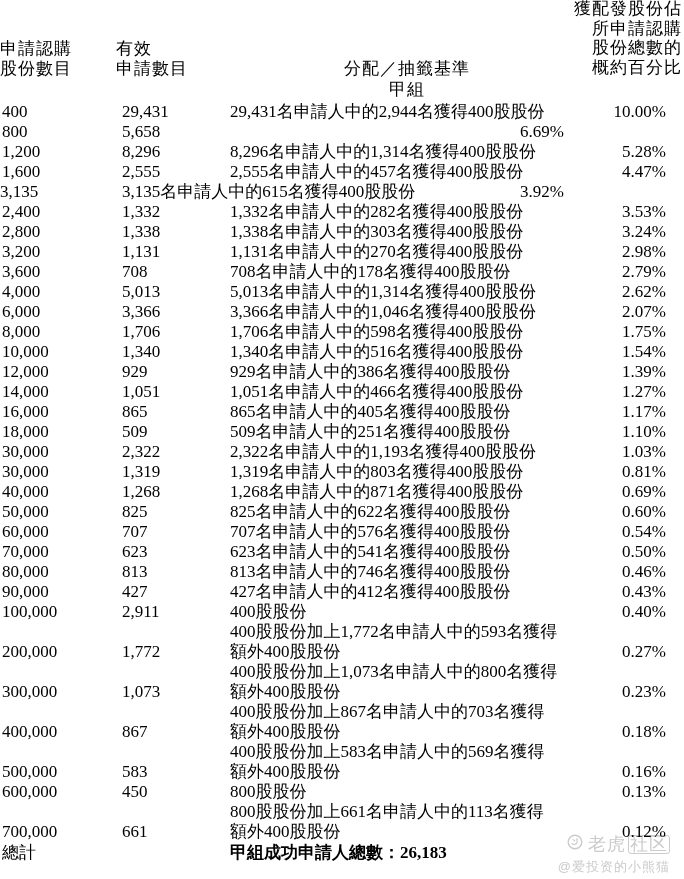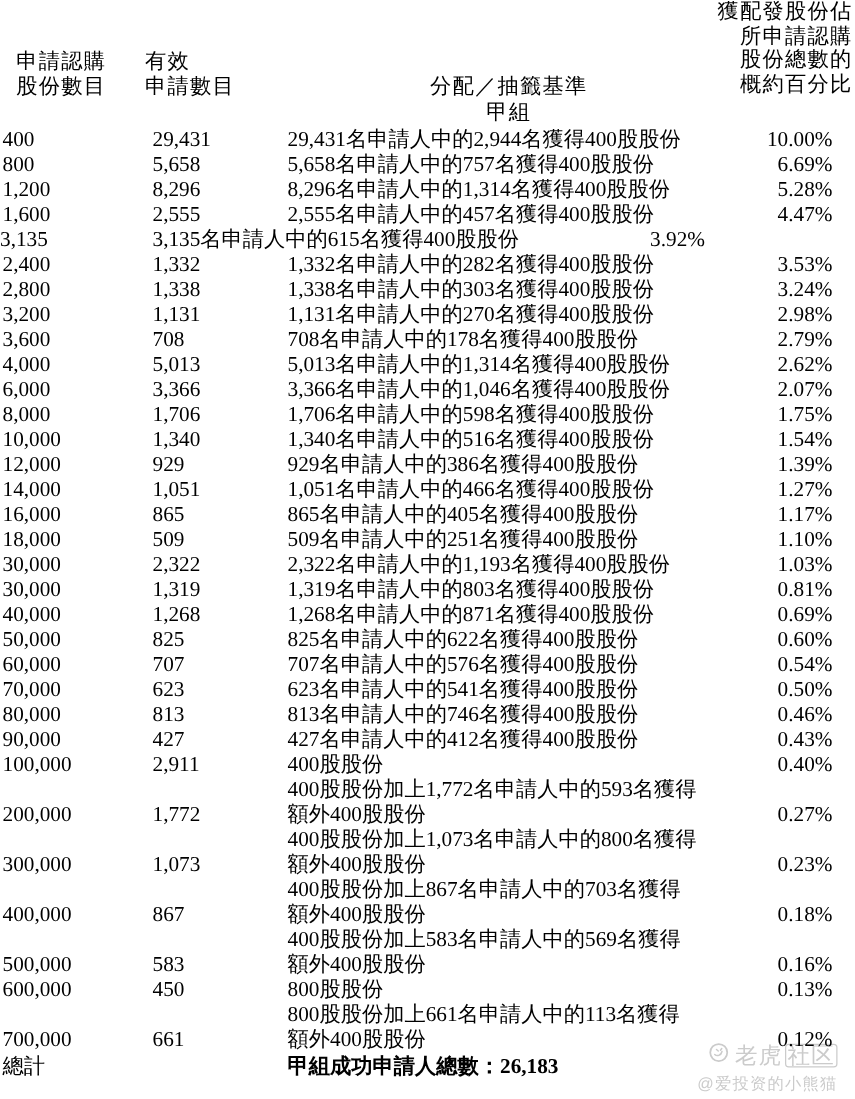--- a/index.html
+++ b/index.html
@@ -14,21 +14,21 @@
     overflow:hidden;
   }
   
   .header {
     position:relative;
     height:102px;
     font-family:"Liberation Sans","DejaVu Sans",sans-serif;
     letter-spacing:1px;
     line-height:20px;
   }
-  .h-col1 { position:absolute; left:13px;  top:39px;text-align:center; }
+  .h-col1 { position:absolute; left:0;  top:39px;text-align:center; }
   .h-col2 { position:absolute; left:116px; top:39px; }
   .h-col3 { position:absolute; left:232px; top:59px; width:350px; text-align:center; }
   .h-col3-sub { position:absolute; left:232px; top:80px; width:350px; text-align:center; }
   .h-col4 { position:absolute; right:2px; top:-1px; text-align:right; line-height:19.5px; }
   
   .tbody { position:relative; z-index:2; }
   .row {
     display:grid;
     grid-template-columns:122px 108px 352px 1fr;
     align-items:end;
@@ -120,23 +120,20 @@
       <div class="c1">400</div>
       <div class="c2">29,431</div>
       <div class="c3">
           <div class="desc-line">29,431名申請人中的2,944名獲得400股股份</div>
         </div>
       <div class="c4">10.00%</div>
     </div>
       <div class="row">
       <div class="c1">800</div>
       <div class="c2">5,658</div>
-      <div class="c3">
-          <div class="desc-line">5,658名申請人中的757名獲得400股股份</div>
-        </div>
       <div class="c4">6.69%</div>
     </div>
       <div class="row">
       <div class="c1">1,200</div>
       <div class="c2">8,296</div>
       <div class="c3">
           <div class="desc-line">8,296名申請人中的1,314名獲得400股股份</div>
         </div>
       <div class="c4">5.28%</div>
     </div>

